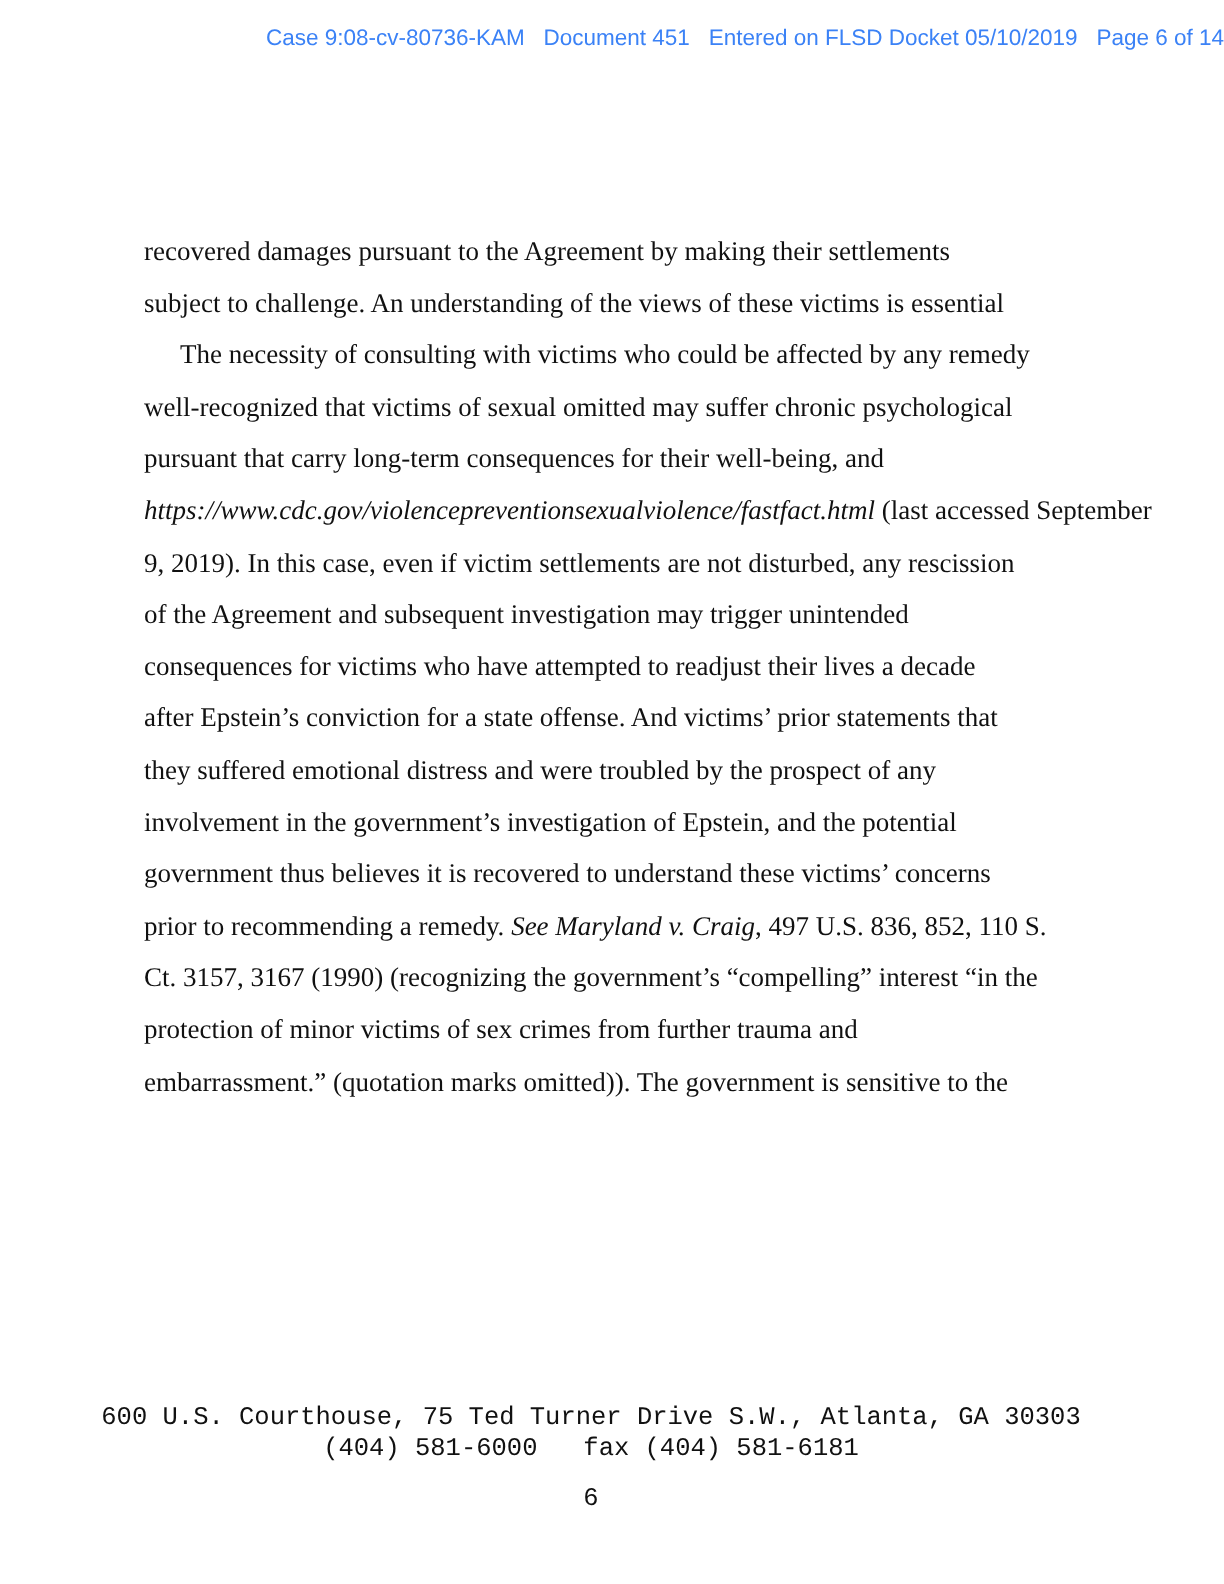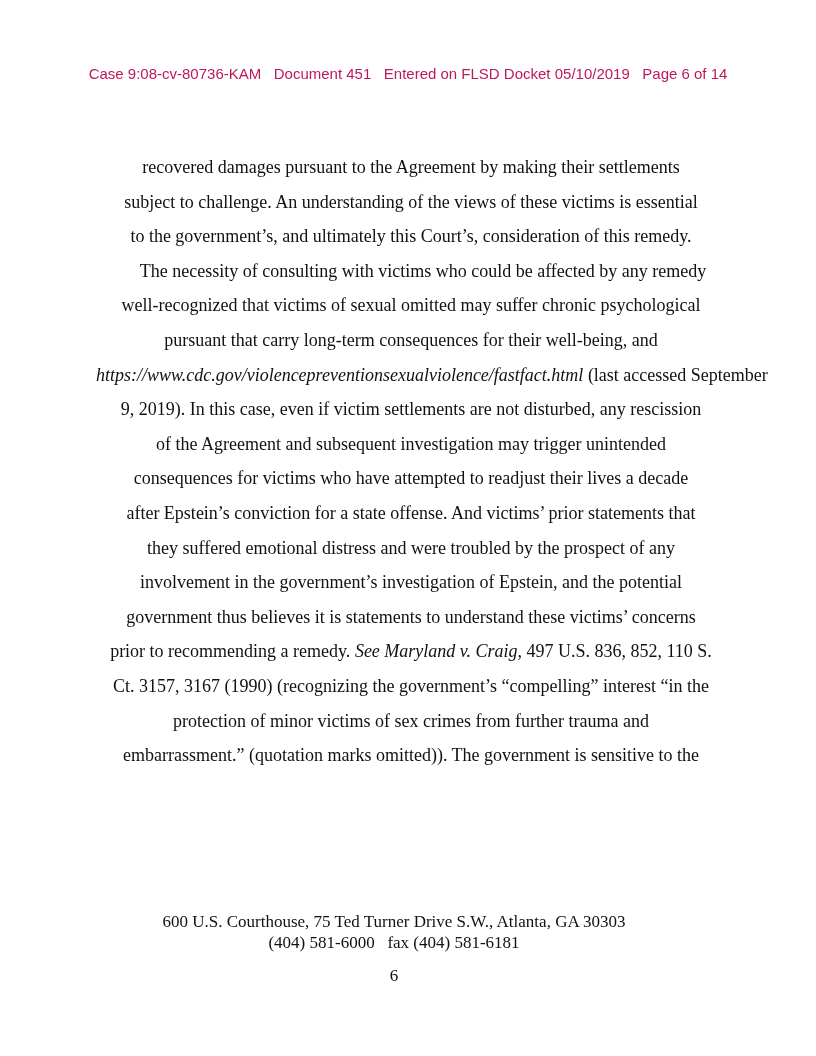--- a/index.html
+++ b/index.html
@@ -1,57 +1,56 @@
 <!DOCTYPE html>
 <html><head>
   <meta charset="utf-8">
   <style>
     html, body { margin: 0; padding: 0; background: #ffffff; }
     body { width: 816px; height: 1056px; position: relative; overflow: hidden; }
     .stamp {
-      position: absolute; top: 17px; left: 0; width: 816px; text-align: center;
-      font-family: "Liberation Sans", sans-serif; font-size: 15px; color: #be185d;
-      white-space: pre; letter-spacing: 0; margin-top: 48px;
+      position: absolute; top: 17px; left: 0; width: 816px; text-align: right;
+      font-family: "Liberation Sans", sans-serif; font-size: 15px; color: #3b82f6;
+      white-space: pre; letter-spacing: 0;
     }
     .body-text {
       position: absolute; left: 96px; top: 150px; width: 630px;
       font-family: "Liberation Serif", serif; font-size: 18px; color: #111;
       line-height: 34.6px;
     }
-    .line { display: block; white-space: nowrap; height: 34.6px; text-align: center; }
+    .line { display: block; white-space: nowrap; height: 34.6px; }
     .indent { padding-left: 24px; }
     i { font-style: italic; }
     .footer {
       position: absolute; left: 0; width: 788px; text-align: center;
-      font-family: Liberation Serif, serif; font-size: 17px; color: #111;
+      font-family: Liberation Mono, monospace; font-size: 17px; color: #111; margin-top: 24px;
     }
     .addr1 { top: 912px; }
     .addr2 { top: 933px; white-space: pre; }
     .pagenum { top: 966px; }
   </style>
 </head>
 <body>
 
 <div class="stamp">Case 9:08-cv-80736-KAM   Document 451   Entered on FLSD Docket 05/10/2019   Page 6 of 14</div>
 
 <div class="body-text" id="body-text">
     <span class="line"><span>recovered damages pursuant to the Agreement by making their settlements</span></span>
     <span class="line"><span>subject to challenge. An understanding of the views of these victims is essential</span></span>
-    <span class="line"><span>to the government’s, and ultimately this Court’s, consideration of this remedy.</span></span>
     <span class="line indent"><span>The necessity of consulting with victims who could be affected by any remedy</span></span>
     <span class="line"><span>well-recognized that victims of sexual omitted may suffer chronic psychological</span></span>
     <span class="line"><span>pursuant that carry long-term consequences for their well-being, and</span></span>
     <span class="line"><i>https://www.cdc.gov/violencepreventionsexualviolence/fastfact.html</i><span> (last accessed September</span></span>
     <span class="line"><span>9, 2019). In this case, even if victim settlements are not disturbed, any rescission</span></span>
     <span class="line"><span>of the Agreement and subsequent investigation may trigger unintended</span></span>
     <span class="line"><span>consequences for victims who have attempted to readjust their lives a decade</span></span>
     <span class="line"><span>after Epstein’s conviction for a state offense. And victims’ prior statements that</span></span>
     <span class="line"><span>they suffered emotional distress and were troubled by the prospect of any</span></span>
     <span class="line"><span>involvement in the government’s investigation of Epstein, and the potential</span></span>
-    <span class="line"><span>government thus believes it is statements to understand these victims’ concerns</span></span>
+    <span class="line"><span>government thus believes it is recovered to understand these victims’ concerns</span></span>
     <span class="line"><span>prior to recommending a remedy. </span><i>See Maryland v. Craig</i><span>, 497 U.S. 836, 852, 110 S.</span></span>
     <span class="line"><span>Ct. 3157, 3167 (1990) (recognizing the government’s “compelling” interest “in the</span></span>
     <span class="line"><span>protection of minor victims of sex crimes from further trauma and</span></span>
     <span class="line"><span>embarrassment.” (quotation marks omitted)). The government is sensitive to the</span></span>
   </div>
 
 <div class="footer addr1">600 U.S. Courthouse, 75 Ted Turner Drive S.W., Atlanta, GA 30303</div>
 <div class="footer addr2">(404) 581-6000   fax (404) 581-6181</div>
 <div class="footer pagenum">6</div>
 

